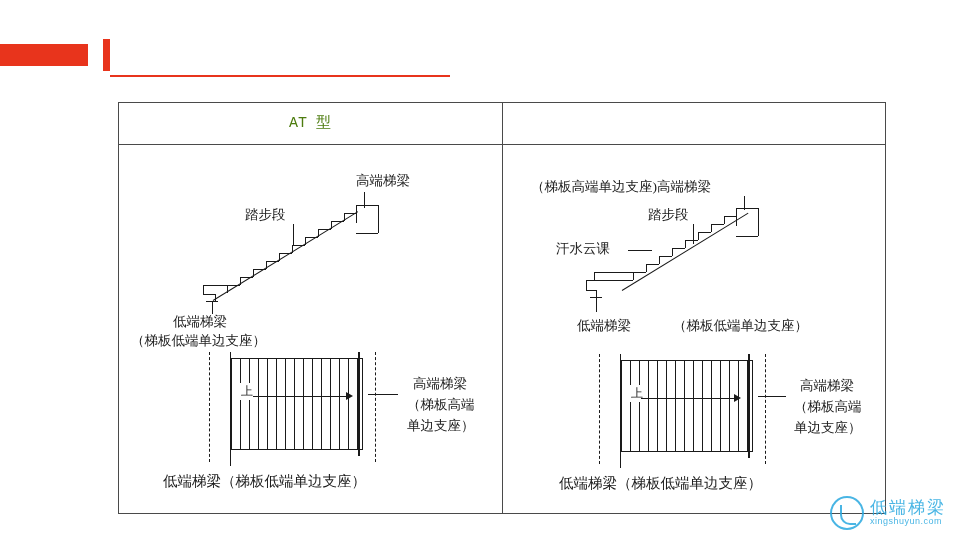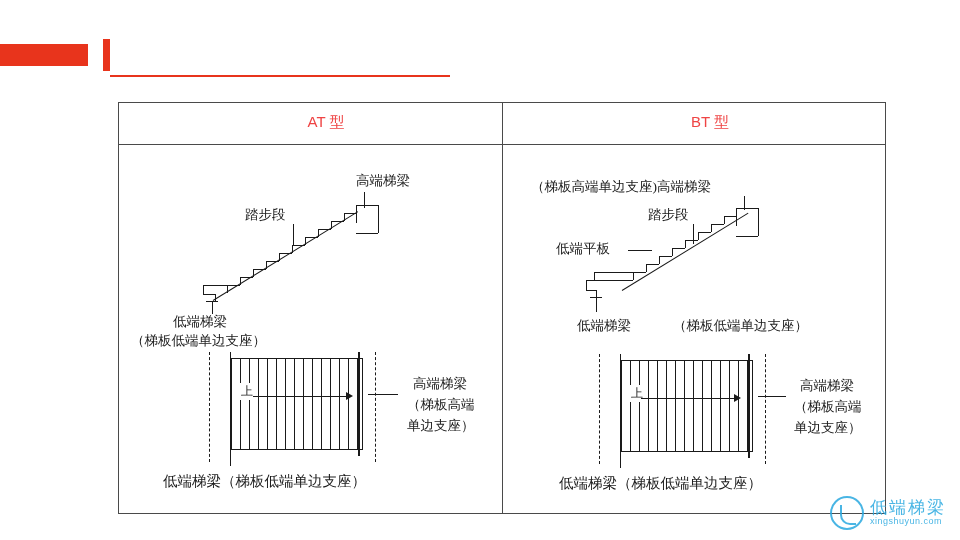--- a/index.html
+++ b/index.html
@@ -81,24 +81,23 @@
     left: 502px;
     top: 102px;
     width: 1px;
     height: 412px;
     background: #4a4a4a;
   }
   .col-head {
     position: absolute;
     top: 113px;
     font-size: 15px;
-    color: #ef4444;
+    color: #4d7c0f;
     text-align: center;
-    font-family: Liberation Sans, sans-serif;
-    margin-left: 16px;
+    font-family: Liberation Mono, monospace;
   }
   .col-head-left { left: 118px; width: 384px; }
   .col-head-right { left: 502px; width: 384px; }
 
   
   .lbl {
     position: absolute;
     font-size: 13.5px;
     color: #1a1a1a;
     white-space: nowrap;
@@ -210,21 +209,20 @@
 
   <div class="header-bar"></div>
   <div class="header-tick"></div>
   <div class="header-rule"></div>
 
   <div class="table-frame"></div>
   <div class="table-head-rule"></div>
   <div class="table-mid-rule"></div>
 
   <div class="col-head col-head-left">AT 型</div>
-  <div class="col-head col-head-right">BT 型</div>
 
   <div class="lbl center" style="left:218px; top:172px; width:330px;">高端梯梁</div>
 
   <div class="leader vline" style="left:364px; top:192px; height:16px;"></div>
 
   <div class="lbl" style="left:245px; top:206px;">踏步段</div>
   <div class="leader vline" style="left:293px; top:224px; height:22px;"></div>
 
   <div class="stair-wrap">
 
@@ -284,21 +282,21 @@
 
   <div class="leader vline" style="left:230px; top:452px; height:14px;"></div>
   <div class="lbl" style="left:163px; top:472px; font-size:14.5px;">低端梯梁（梯板低端单边支座）</div>
 
   <div class="lbl" style="left:531px; top:178px;">（梯板高端单边支座)高端梯梁</div>
   <div class="leader vline" style="left:744px; top:196px; height:14px;"></div>
 
   <div class="lbl" style="left:648px; top:206px;">踏步段</div>
   <div class="leader vline" style="left:693px; top:224px; height:20px;"></div>
 
-  <div class="lbl" style="left:556px; top:240px;">低端平板</div>
+  <div class="lbl" style="left:556px; top:240px;">汗水云课</div>
   <div class="leader hline" style="left:628px; top:250px; width:24px;"></div>
 
   <div class="stair-wrap">
 
     <div class="step-h" style="left:736px; top:208px; width:22px;"></div>
     <div class="step-v" style="left:736px; top:208px; height:18px;"></div>
     <div class="step-v" style="left:758px; top:208px; height:28px;"></div>
     <div class="step-h" style="left:736px; top:236px; width:22px;"></div>
 
     <div class="step-h" style="left:724px; top:216px; width:13px;"></div>

